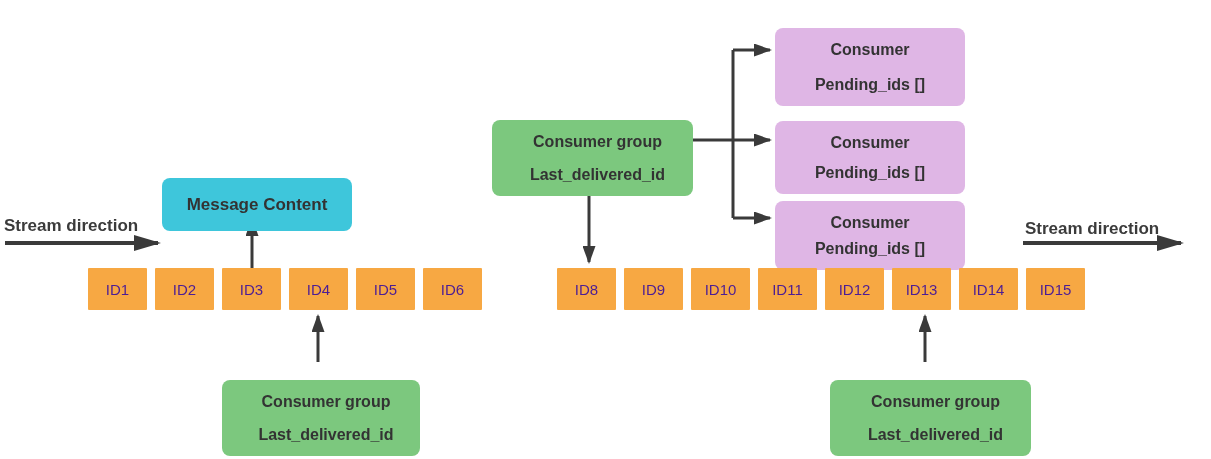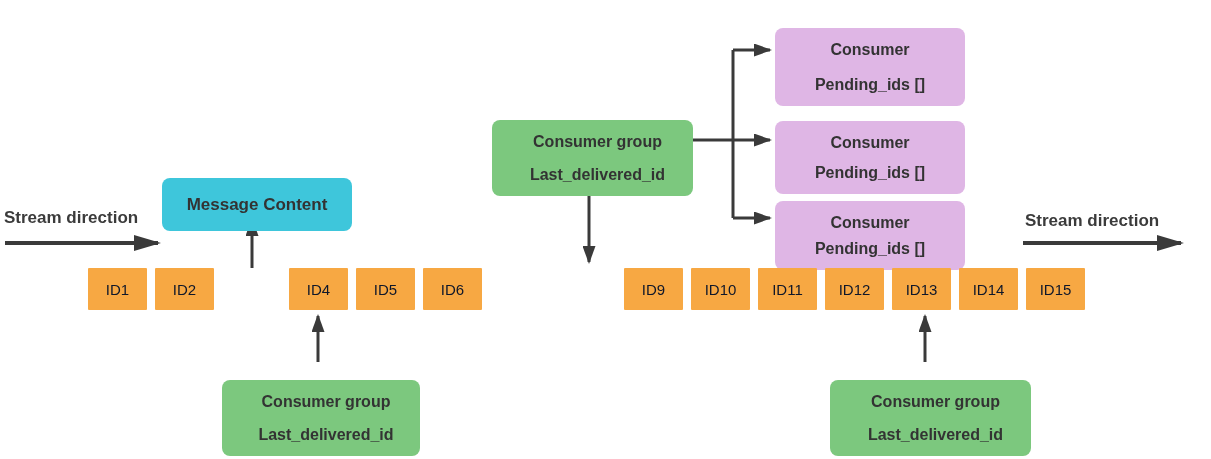--- a/index.html
+++ b/index.html
@@ -19,41 +19,42 @@
     color:var(--text);
     overflow:hidden;
   }
   .idbox{
     position:absolute;
     top:268px;
     left:calc(88px + var(--i) * 67px);
     width:59px;height:42px;
     background:var(--orange);
     display:flex;align-items:center;justify-content:center;
-    font-size:15px;font-weight:400;color:#0f172a;
+    font-size:15px;font-weight:400;color:#4c1d95;
     border-radius:1px;
   }
   .node{
     position:absolute;
     border-radius:8px;
     display:flex;flex-direction:column;
     align-items:center;justify-content:space-between;
     padding:13px 6px 12px 6px;
     box-sizing:border-box;
     font-weight:bold;font-size:16px;color:#333;
     text-align:center;line-height:1.1;margin-top:18px;
   }
   .node.single{justify-content:center;}
   .node.cyan{background:var(--cyan);}
   .node.green{background:var(--green);padding-left:16px;}
   .node.purple{background:var(--purple);}
   .stream-label{
     position:absolute;
     font-weight:bold;font-size:17px;color:var(--text);
     white-space:nowrap;
+    margin-top:8px;
   }
   #arrows{position:absolute;left:0;top:0;}
   #arrows line{stroke:var(--line);}
 </style>
 </head>
 <body>
 
 <div id="canvas">
 
   <svg id="arrows" width="1211" height="459">
@@ -112,23 +113,25 @@
     <span>Consumer group</span>
     <span>Last_delivered_id</span>
   </div>
   <div class="node green" style="left:830px;top:362px;width:201px;height:76px;">
     <span>Consumer group</span>
     <span>Last_delivered_id</span>
   </div>
 
   <div class="idbox" style="--i:0">ID1</div>
   <div class="idbox" style="--i:1">ID2</div>
+  <div class="idbox" style="--i:2">ID3</div>
   <div class="idbox" style="--i:3">ID4</div>
   <div class="idbox" style="--i:4">ID5</div>
   <div class="idbox" style="--i:5">ID6</div>
+  <div class="idbox" style="--i:7">ID8</div>
   <div class="idbox" style="--i:8">ID9</div>
   <div class="idbox" style="--i:9">ID10</div>
   <div class="idbox" style="--i:10">ID11</div>
   <div class="idbox" style="--i:11">ID12</div>
   <div class="idbox" style="--i:12">ID13</div>
   <div class="idbox" style="--i:13">ID14</div>
   <div class="idbox" style="--i:14">ID15</div>
 
 </div>
 

